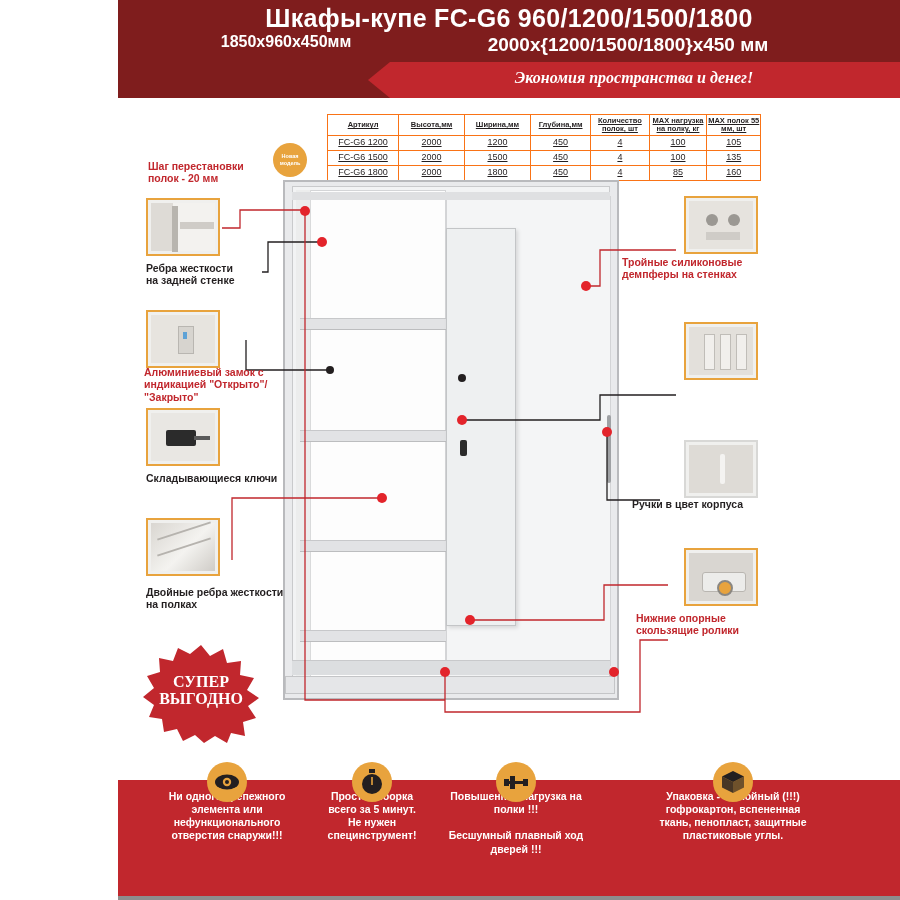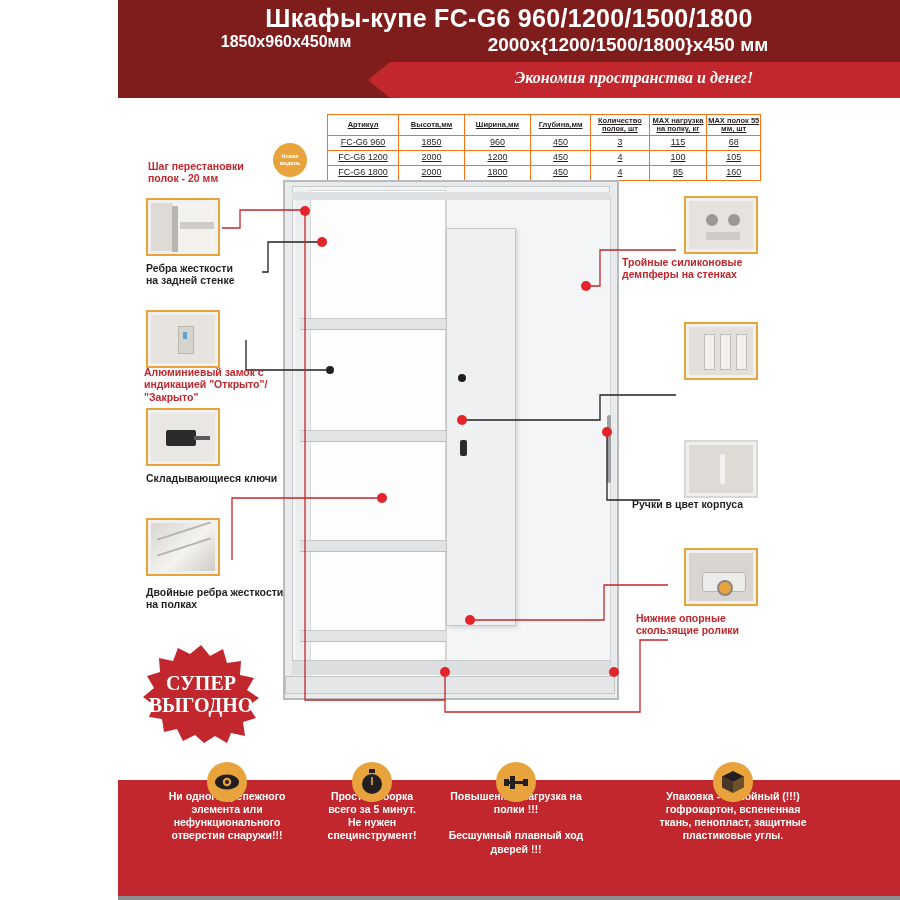--- a/index.html
+++ b/index.html
@@ -141,21 +141,21 @@
 
   
   svg.lines{position:absolute;left:0;top:0;width:900px;height:900px;pointer-events:none;}
 
   
   .badge{
     position:absolute;left:140px;top:645px;width:122px;height:98px;
   }
   .badge .txt{
     position:absolute;left:0;top:28px;width:122px;text-align:center;
-    color:#ffffff;font-weight:bold;font-size:20px;line-height:1.08;
+    color:#ffffff;font-weight:bold;font-size:16px;line-height:1.08;
     font-family:"Liberation Serif", serif;
   }
 
   
   .footer{
     position:absolute;left:118px;top:780px;width:782px;height:120px;background:#c1272d;
   }
   .foot-col{position:absolute;top:10px;color:#ffffff;text-align:center;font-size:10.5px;font-weight:bold;line-height:1.25;}
   .foot-ico{
     position:absolute;top:-28px;left:50%;margin-left:-20px;
@@ -186,36 +186,36 @@
         <th class="c1">Высота,мм</th>
         <th class="c2">Ширина,мм</th>
         <th class="c3">Глубина,мм</th>
         <th class="c4">Количество полок, шт</th>
         <th class="c5">MAX нагрузка на полку, кг</th>
         <th class="c6">MAX полок 55 мм, шт</th>
       </tr>
     </thead>
     <tbody>
       <tr>
-        <td>FC-G6 960</td>
-        <td>1850</td>
-        <td>960</td>
-        <td>450</td>
-        <td>3</td>
-        <td>115</td>
-        <td>68</td>
-      </tr>
-      <tr>
         <td>FC-G6 1200</td>
         <td>2000</td>
         <td>1200</td>
         <td>450</td>
         <td>4</td>
         <td>100</td>
         <td>105</td>
+      </tr>
+      <tr>
+        <td>FC-G6 1500</td>
+        <td>2000</td>
+        <td>1500</td>
+        <td>450</td>
+        <td>4</td>
+        <td>100</td>
+        <td>135</td>
       </tr>
       <tr>
         <td>FC-G6 1800</td>
         <td>2000</td>
         <td>1800</td>
         <td>450</td>
         <td>4</td>
         <td>85</td>
         <td>160</td>
       </tr>

